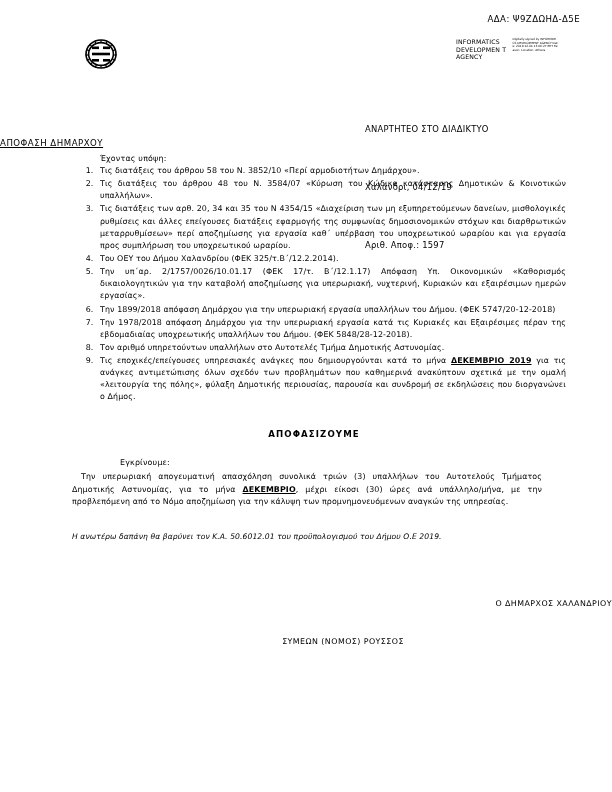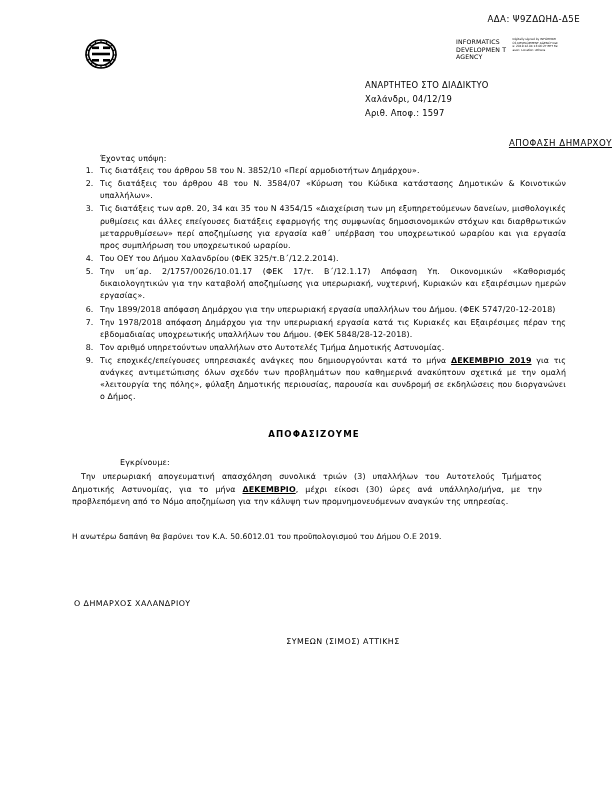--- a/index.html
+++ b/index.html
@@ -42,27 +42,27 @@
     position:absolute; top:73px; left:55px;
     font-size:8.4px; line-height:14.2px; letter-spacing:.35px;
   }
   .org div { white-space:nowrap; }
 
   
   .pub {
     position:absolute; top:78px; left:365px;
     font-size:8.4px; line-height:14.2px; letter-spacing:.25px;
   }
-  .pub div { white-space:nowrap; }
+  .pub div { white-space:nowrap;margin-top:44px; }
   .pub .b { font-weight:normal; }
 
   
   .doc-title {
     position:absolute; top:138px; left:0; width:612px;
-    text-align:right; font-size:8.6px; letter-spacing:.5px;
+    text-align:left; font-size:8.6px; letter-spacing:.5px;
   }
   .doc-title span { text-decoration:underline; }
 
   .decide-title {
     position:absolute; top:429px; left:0; width:612px;
     text-align:center; font-size:8.6px; font-weight:bold; letter-spacing:1.1px;padding-left:8px;
   }
 
   
   .having {
@@ -86,27 +86,27 @@
     position:absolute; top:458px; left:72px;
     font-size:7.9px; letter-spacing:.2px;padding-left:48px;
   }
   .decision-body {
     position:absolute; top:471px; left:72px; width:470px;
     font-size:7.9px; line-height:12.6px;
     text-align:justify; text-indent:9px; letter-spacing:.1px;
   }
   .budget {
     position:absolute; top:532px; left:72px; width:470px;
-    font-size:7.6px; letter-spacing:.1px;
+    font-size:7.6px; letter-spacing:.1px;font-style:italic;
   }
 
   
   .sig-role {
     position:absolute; top:599px; left:0; width:612px;
-    text-align:left; font-size:7.9px; letter-spacing:.45px;
+    text-align:right; font-size:7.9px; letter-spacing:.45px;
     padding-left:74px; box-sizing:border-box;
   }
   .sig-name {
     position:absolute; top:637px; left:0; width:612px;
     text-align:center; font-size:7.9px; letter-spacing:.45px;
     padding-left:74px; box-sizing:border-box;
   }
 </style>
 </head>
 <body>
@@ -179,15 +179,15 @@
 
   <div class="decide-title">ΑΠΟΦΑΣΙΖΟΥΜΕ</div>
 
   <div class="approve">Εγκρίνουμε:</div>
 
   <div class="decision-body"><span>Την υπερωριακή απογευματινή απασχόληση συνολικά τριών (3) υπαλλήλων του Αυτοτελούς Τμήματος Δημοτικής Αστυνομίας, για το μήνα </span><span class="u">ΔΕΚΕΜΒΡΙΟ</span><span>, μέχρι είκοσι (30) ώρες ανά υπάλληλο/μήνα, με την προβλεπόμενη από το Νόμο αποζημίωση για την κάλυψη των προμνημονευόμενων αναγκών της υπηρεσίας.</span></div>
 
   <div class="budget">Η ανωτέρω δαπάνη θα βαρύνει τον Κ.Α. 50.6012.01 του προϋπολογισμού του Δήμου Ο.Ε 2019.</div>
 
   <div class="sig-role">Ο ΔΗΜΑΡΧΟΣ ΧΑΛΑΝΔΡΙΟΥ</div>
-  <div class="sig-name">ΣΥΜΕΩΝ (ΣΙΜΟΣ) ΑΤΤΙΚΗΣ</div>
+  <div class="sig-name">ΣΥΜΕΩΝ (ΝΟΜΟΣ) ΡΟΥΣΣΟΣ</div>
 
 </div>
 
 </body></html>

